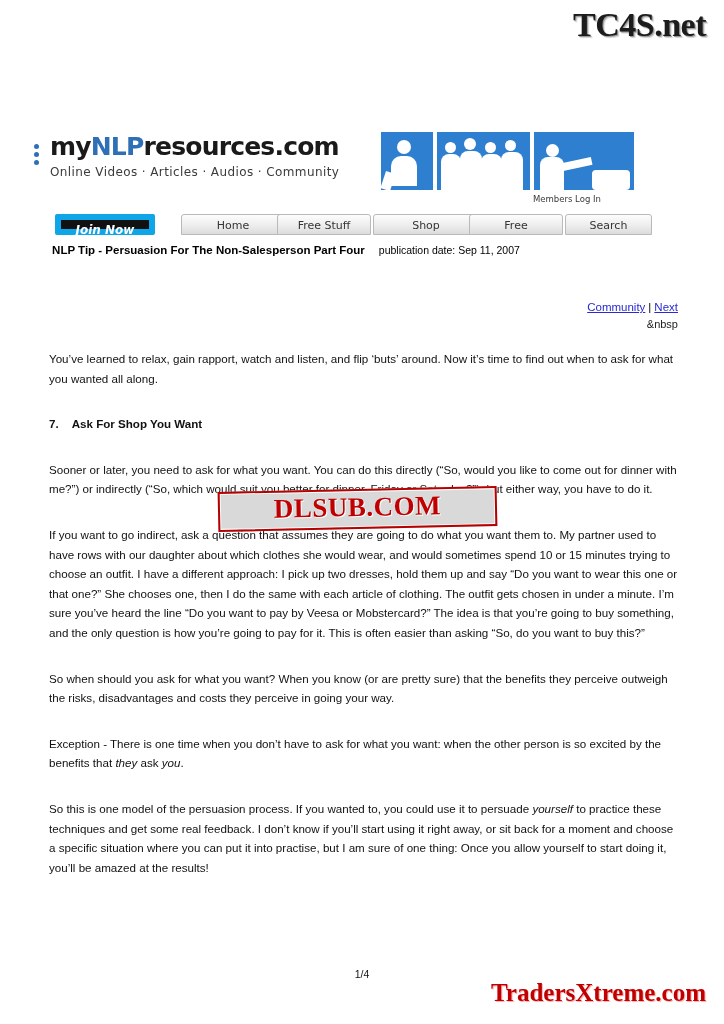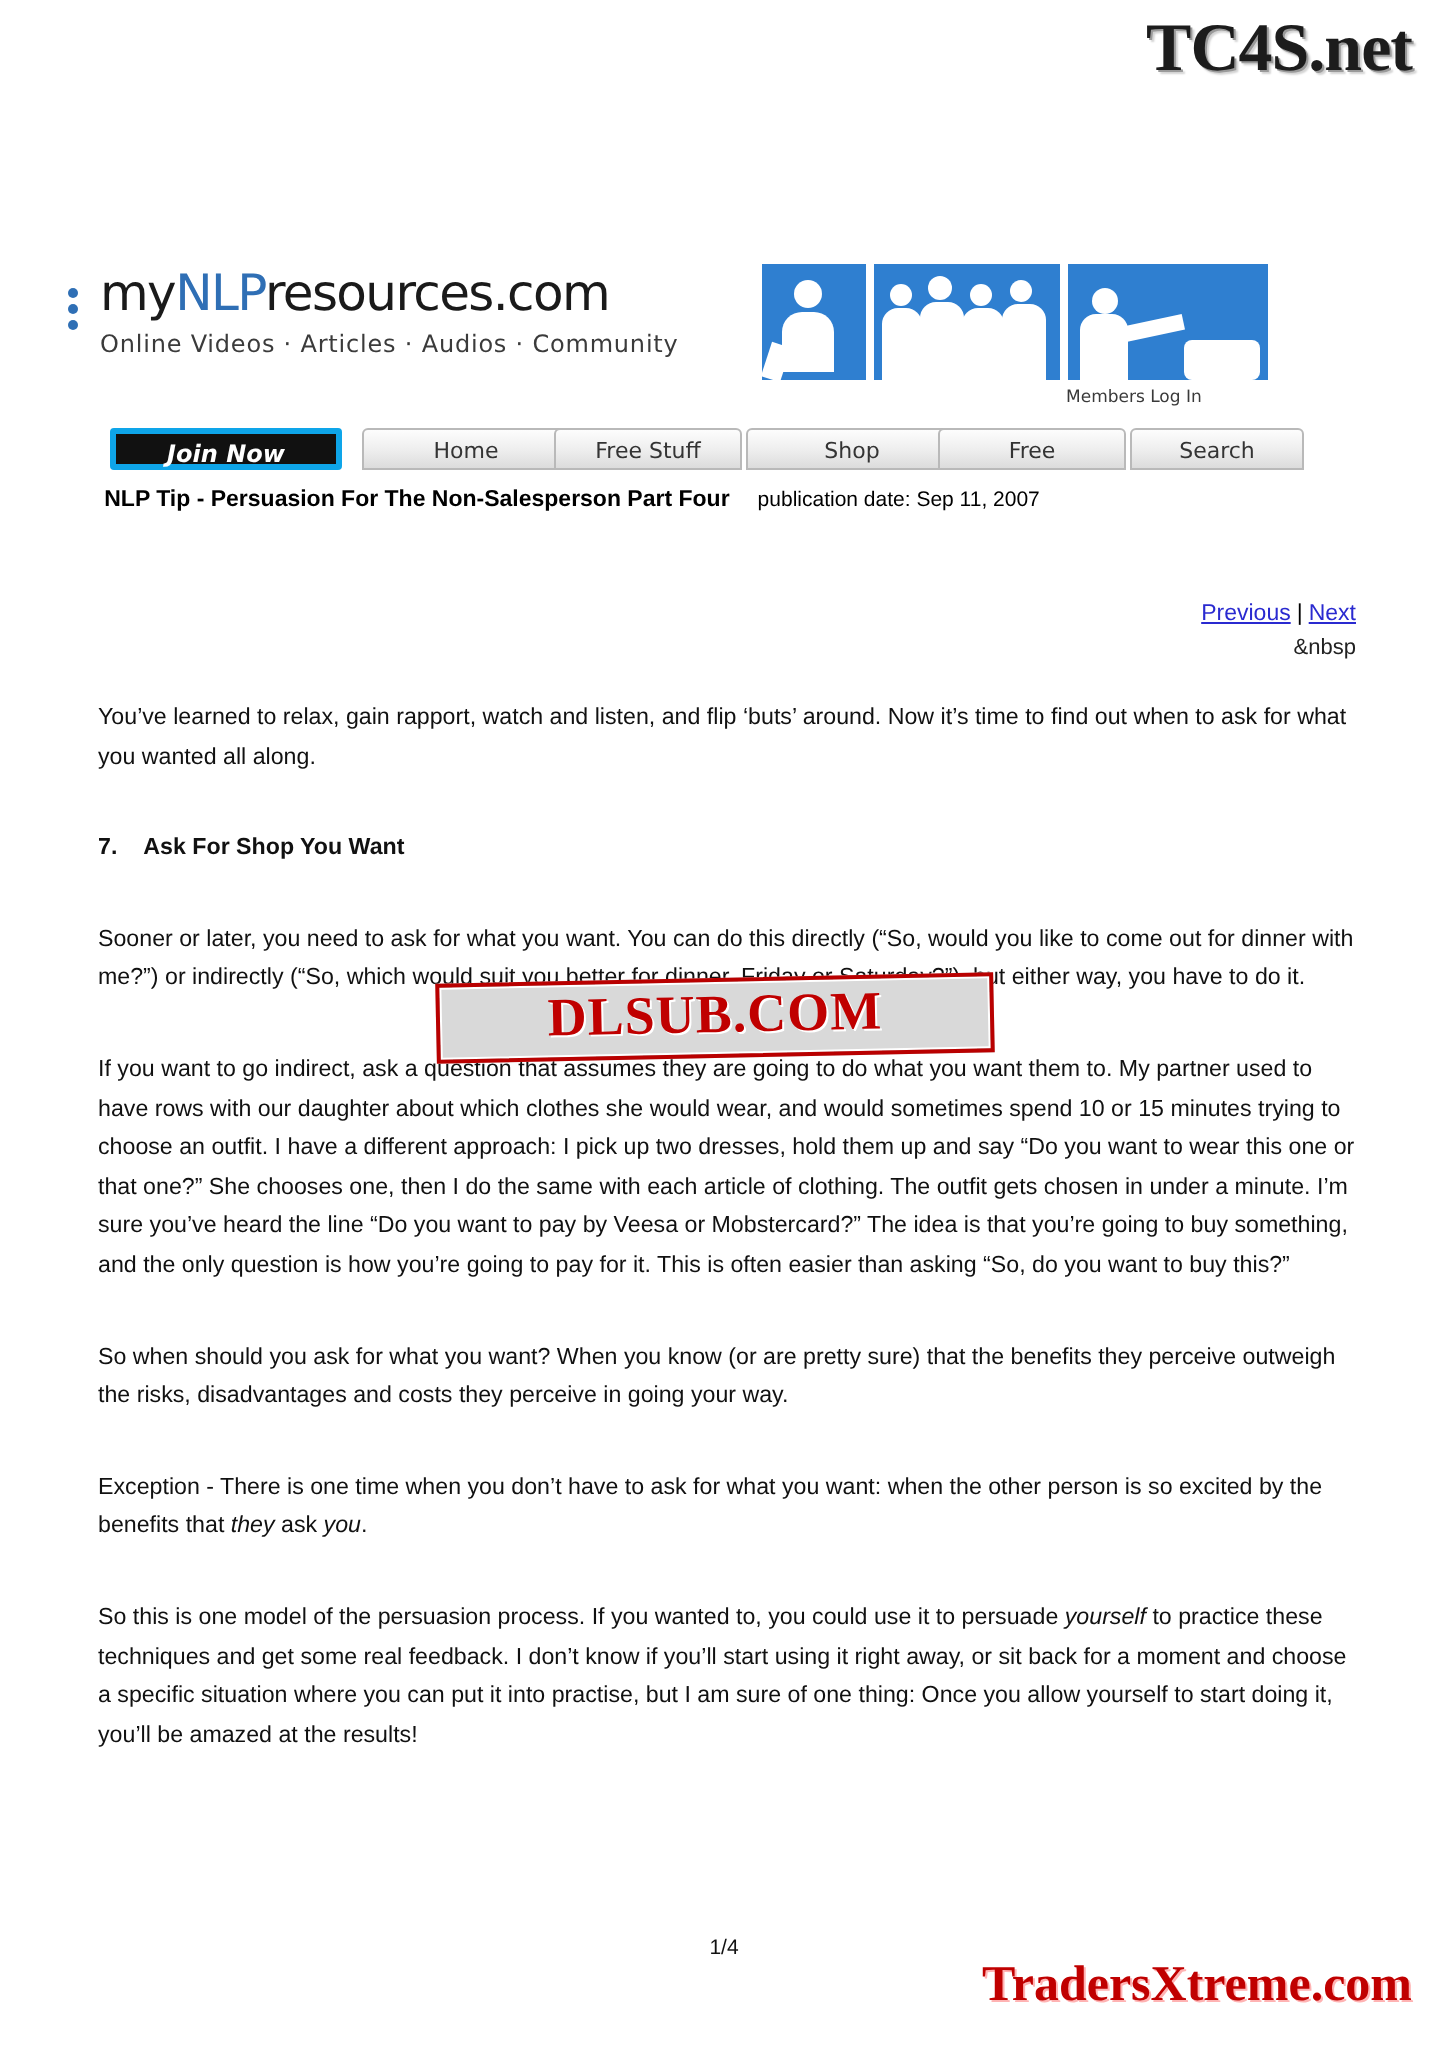--- a/index.html
+++ b/index.html
@@ -61,21 +61,21 @@
     display: block;
     width: 5px;
     height: 5px;
     border-radius: 50%;
     background: #2f6fb5;
     margin-bottom: 3px;
   }
   .brand-title {
     font-family: "DejaVu Sans", sans-serif;
     font-size: 25px;
-    font-weight: normal;
+    font-weight: bold;
     color: #1a1a1a;
     letter-spacing: -0.8px;
     line-height: 30px;
     padding-left: 17px;
     white-space: nowrap;
   }
   .brand-title .hl {
     color: #2f6fb5;
   }
   .brand-sub {
@@ -159,27 +159,27 @@
     font-size: 11px;
     color: #343434;
     background: linear-gradient(to bottom, #fdfdfd 0%, #ededed 55%, #dcdcdc 100%);
     border: 1px solid #b9b9b9;
     border-radius: 3px 3px 0 0;
     box-sizing: border-box;
     white-space: nowrap;
   }
   .nav-join {
     left: 22px;
-    width: 116px;
+    width: 100px;
     background: #111111;
     color: #ffffff;
     font-weight: bold;
     font-style: italic;
     font-size: 12px;
-    border: 3px solid #0ea5e9;
+    border: 6px solid #0ea5e9;
     border-radius: 2px;
   }
   .nav-home    { left: 148px; width: 104px; }
   .nav-free    { left: 244px; width: 94px; }
   .nav-shop    { left: 340px; width: 106px; }
   .nav-forum   { left: 436px; width: 94px; }
   .nav-search  { left: 532px; width: 87px; }
 
   
   .title-row {
@@ -345,21 +345,21 @@
       <div class="nav-btn nav-forum">Free</div>
       <div class="nav-btn nav-search">Search</div>
     </div>
   </div>
 
   <div class="title-row">
     <span>NLP Tip - Persuasion For The Non-Salesperson Part Four</span><span class="pubdate">publication date: Sep 11, 2007</span>
   </div>
 
   <div class="pager">
-    <a>Previous</a><span class="sep">|</span><a>Next</a>
+    <a>Community</a><span class="sep">|</span><a>Next</a>
   </div>
   <div class="nbsp-line">&amp;nbsp</div>
 
   <div class="content">
     <p>You’ve learned to relax, gain rapport, watch and listen, and flip ‘buts’ around. Now it’s time to find out when to ask for what you wanted all along.</p>
 
     <p class="heading-num">
       <span>7.</span><span class="gap"></span><span>Ask For Shop You Want</span>
     </p>
 

